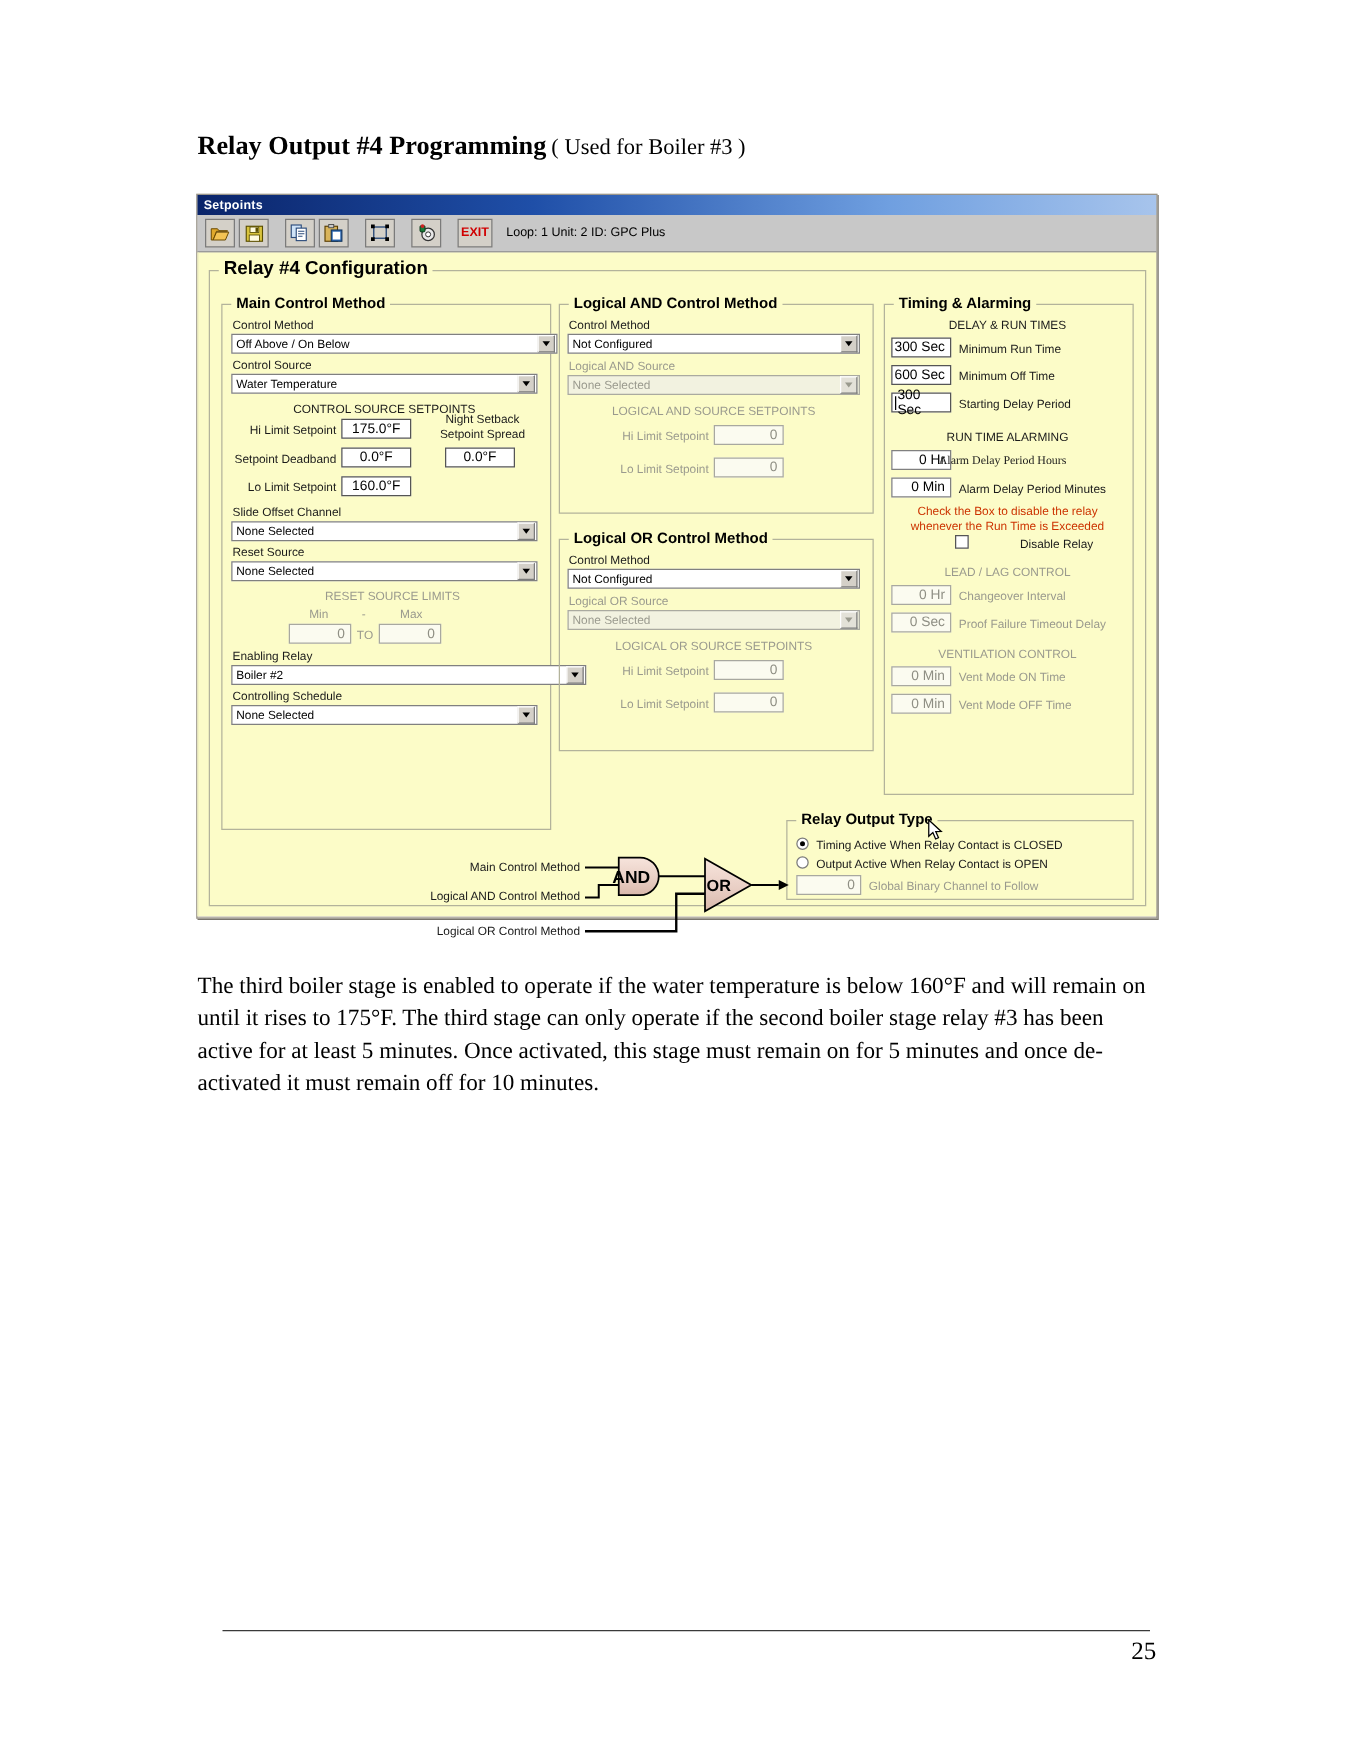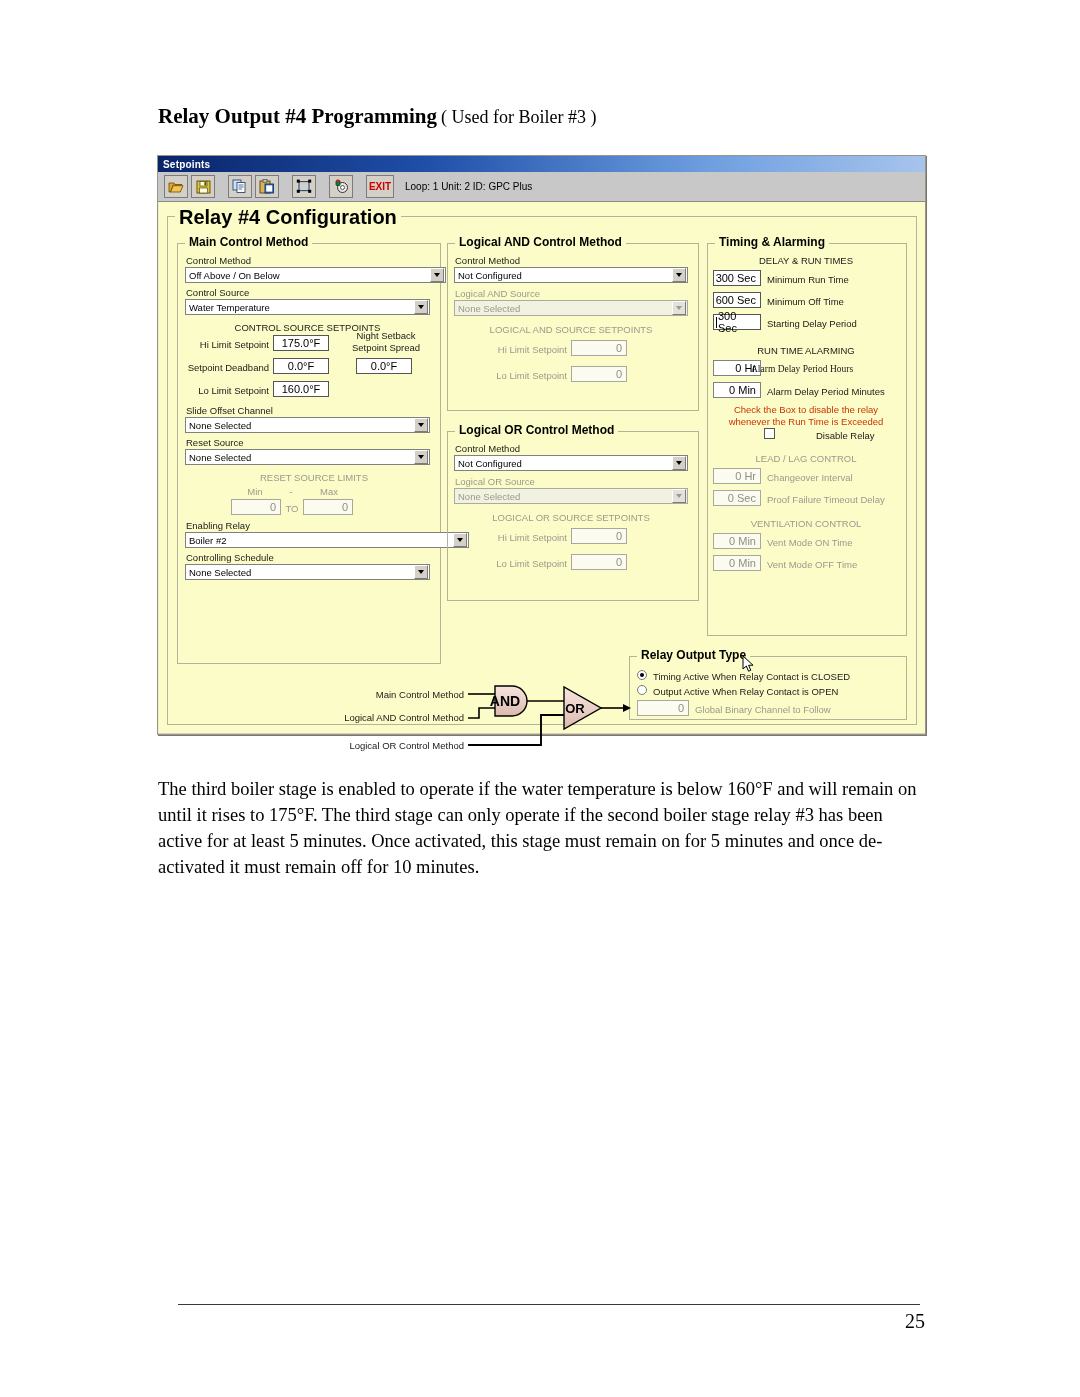--- a/index.html
+++ b/index.html
@@ -33,21 +33,21 @@
     font-family:"Liberation Sans",sans-serif;font-weight:bold;font-size:10px;color:#d00000;}
   .loopinfo{margin-left:8px;font-family:"Liberation Sans",sans-serif;font-size:10px;color:#000;}
 
   .client{position:relative;background:#fcfcc8;height:531px;
     border-left:1px solid #efefc0;}
 
   
   .gb{position:absolute;border:1px solid #b3b39b;background:transparent;}
   .gb > .gbtitle{position:absolute;top:-9px;left:7px;background:#fcfcc8;padding:0 4px;
     font-family:"Liberation Sans",sans-serif;font-weight:bold;color:#000;white-space:nowrap;}
-  .gb-outer > .gbtitle{font-size:20px;top:-11px;}
+  .gb-outer > .gbtitle{font-size:15px;top:-11px;}
   .gb-inner > .gbtitle{font-size:12px;}
 
   .lbl{position:absolute;font-family:"Liberation Sans",sans-serif;font-size:9.5px;color:#1a1a1a;white-space:nowrap;}
   .lbl.dim{color:#9a9a8e;}
   .lbl.ctr{text-align:center;}
   .lbl.right{text-align:right;}
   .lbl.red{color:#cc3300;}
 
   .combo{position:absolute;height:16px;background:#ffffff;border:1px solid #808080;
     box-sizing:border-box;display:flex;align-items:center;}

